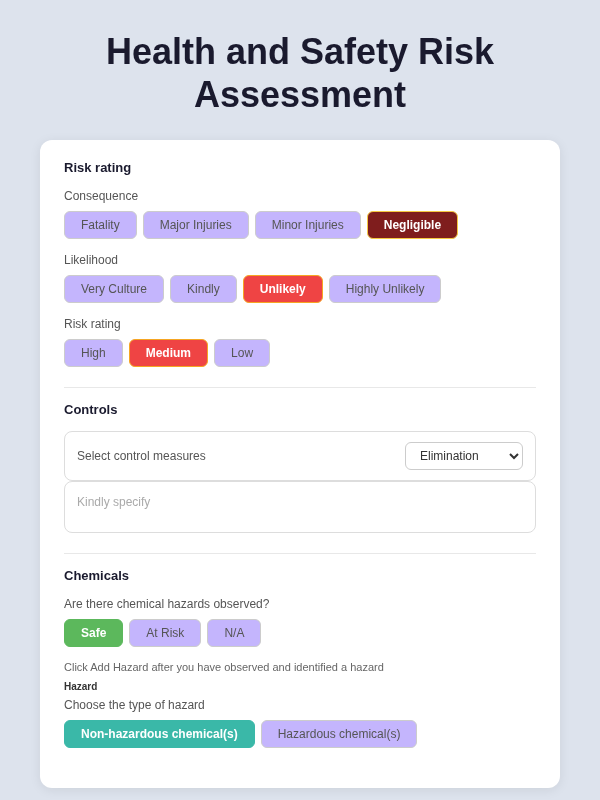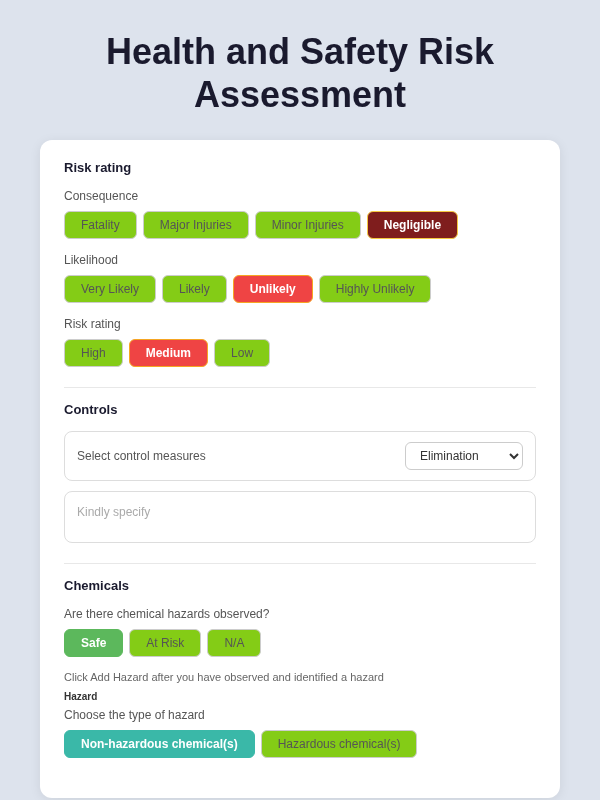--- a/index.html
+++ b/index.html
@@ -53,21 +53,21 @@
       display: flex;
       gap: 6px;
       flex-wrap: wrap;
       margin-bottom: 14px;
     }
 
     .btn-option {
       padding: 6px 16px;
       border-radius: 6px;
       border: 1.5px solid #ccc;
-      background: #84cc16;
+      background: #c4b5fd;
       font-size: 12px;
       color: #555;
       cursor: pointer;
     }
 
     .btn-option.active-orange {
       background: #ef4444;
       border-color: #f5a623;
       color: #fff;
       font-weight: 600;
@@ -100,21 +100,20 @@
       margin: 14px 0;
     }
 
     .controls-row {
       display: flex;
       align-items: center;
       justify-content: space-between;
       border: 1.5px solid #ddd;
       border-radius: 8px;
       padding: 10px 12px;
-      margin-bottom: 10px;
     }
 
     .controls-label {
       font-size: 12px;
       color: #555;
     }
 
     .dropdown-select {
       border: 1.5px solid #ccc;
       border-radius: 6px;
@@ -190,22 +189,22 @@
     <div class="field-label">Consequence</div>
     <div class="button-group">
       <button class="btn-option">Fatality</button>
       <button class="btn-option">Major Injuries</button>
       <button class="btn-option">Minor Injuries</button>
       <button class="btn-option active-yellow">Negligible</button>
     </div>
 
     <div class="field-label">Likelihood</div>
     <div class="button-group">
-      <button class="btn-option">Very Likely</button>
-      <button class="btn-option">Likely</button>
+      <button class="btn-option">Very Culture</button>
+      <button class="btn-option">Kindly</button>
       <button class="btn-option active-orange">Unlikely</button>
       <button class="btn-option">Highly Unlikely</button>
     </div>
 
     <div class="field-label">Risk rating</div>
     <div class="button-group">
       <button class="btn-option">High</button>
       <button class="btn-option active-orange">Medium</button>
       <button class="btn-option">Low</button>
     </div>

